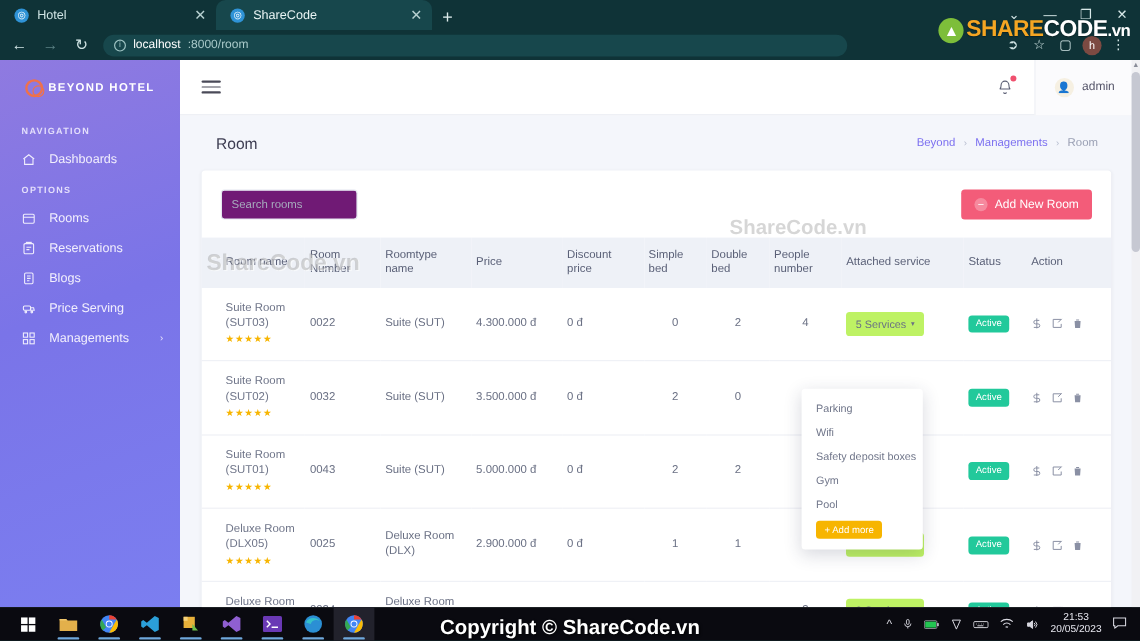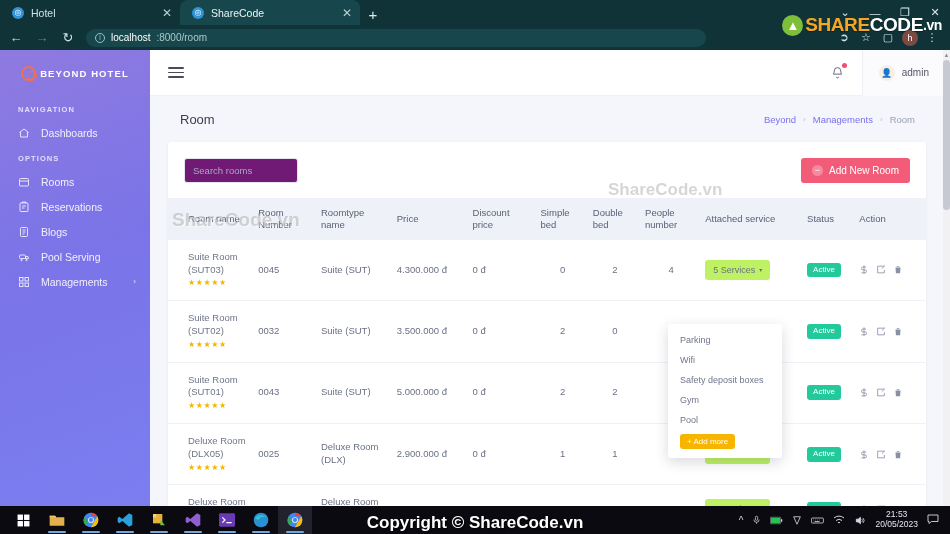--- a/index.html
+++ b/index.html
@@ -228,21 +228,21 @@
   .svc-caret { font-size: 6px; }
   .badge-active {
     display: inline-block; background: #22c99b; color: #fff;
     font-size: 8px; padding: 2px 6px; border-radius: 3px;
   }
   .actions { display: flex; align-items: center; gap: 7px; color: #8a90a4; }
   .act-ico { cursor: pointer; display: block; }
 
   
   .svc-dropdown {
-    position: absolute; top: 274px; left: 668px; width: 114px;
+    position: absolute; top: 274px; left: 668px; width: 101px;
     background: #fff; border-radius: 3px;
     box-shadow: 0 4px 14px rgba(40,45,75,.18);
     padding: 6px 0 9px; z-index: 40;
   }
   .svc-item {
     padding: 5px 12px; font-size: 9px; color: #70768a; cursor: pointer; white-space: nowrap;
   }
   .svc-add {
     margin: 4px 0 0 12px; display: inline-flex; align-items: center;
     background: #f7b500; color: #fff; font-size: 8px;
@@ -406,21 +406,21 @@
         <span class="nav-label">Blogs</span>
       </div>
 
       <div class="nav-item">
         <svg class="nav-ico" viewBox="0 0 24 24" fill="none" stroke="#f0eefd" stroke-width="1.8">
             <rect x="3" y="8" width="12" height="7" rx="2"></rect>
             <path d="M15 11h5l1 4h-6z"></path>
             <circle cx="7" cy="18" r="1.4"></circle>
             <circle cx="17" cy="18" r="1.4"></circle>
           </svg>
-        <span class="nav-label">Pool Serving</span>
+        <span class="nav-label">Price Serving</span>
       </div>
 
       <div class="nav-item">
         <svg class="nav-ico" viewBox="0 0 24 24" fill="none" stroke="#f0eefd" stroke-width="1.8">
             <rect x="3" y="3" width="7" height="7"></rect>
             <rect x="14" y="3" width="7" height="7"></rect>
             <rect x="3" y="14" width="7" height="7"></rect>
             <rect x="14" y="14" width="7" height="7"></rect>
           </svg>
         <span class="nav-label">Managements</span>
@@ -498,21 +498,21 @@
             <th>Action</th>
           </tr>
         </thead>
         <tbody>
 
           <tr>
             <td>
               <div class="rname">Suite Room (SUT03)</div>
               <div class="stars">★★★★★</div>
             </td>
-            <td>0045</td>
+            <td>0022</td>
             <td>Suite (SUT)</td>
             <td>4.300.000 đ</td>
             <td>0 đ</td>
             <td class="num-center">0</td>
             <td class="num-center">2</td>
             <td class="num-center">4</td>
             <td>
               <button class="svc-btn">
                 <span>5 Services</span>
                 <span class="svc-caret">▾</span>

